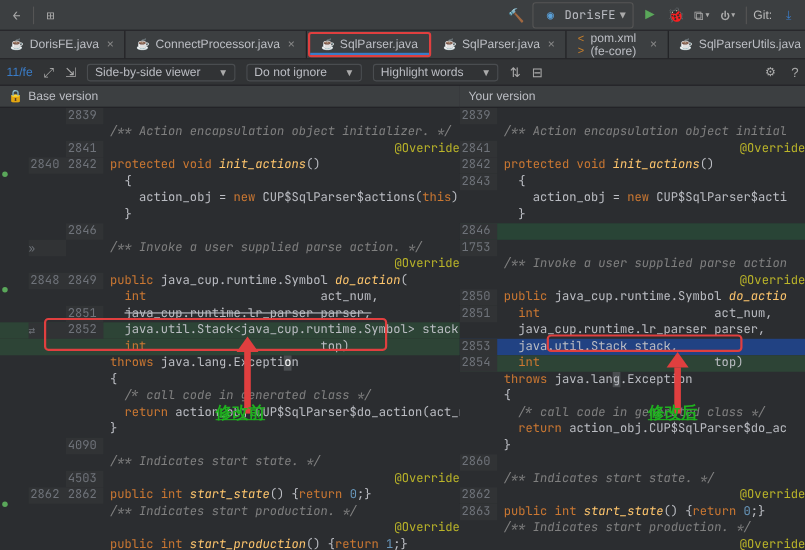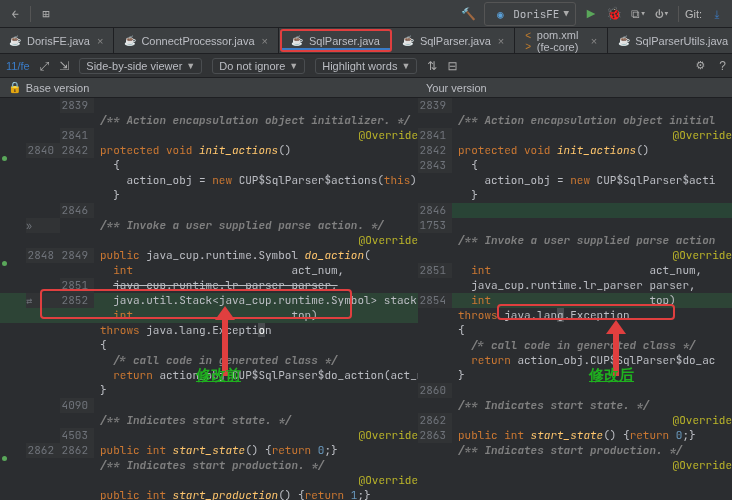--- a/index.html
+++ b/index.html
@@ -46,21 +46,21 @@
   .tab .close { color:#888; font-size:11px; margin-left:2px;}
   .tab.marked { border:2px solid #e03f3f; border-radius:3px; margin:1px; }
 
   
   .subbar {
     position:absolute; top:54px; left:0; right:0; height:24px;
     background:#313335; display:flex; align-items:center; padding:0 6px; gap:10px;
     font-family: sans-serif; font-size:11px; border-bottom:1px solid #1e1f22;
   }
   .subbar .crumb { color:#3a7cc7; }
-  .subbar .sel { display:flex; align-items:center; gap:4px; padding:1px 6px; border:1px solid #4a4d50; border-radius:3px;}
+  .subbar .sel { display:flex; align-items:center; gap:16px; padding:1px 6px; border:1px solid #4a4d50; border-radius:3px;}
   .subbar .caret { font-size:9px; color:#aaa; }
   .subbar .gear { margin-left:auto; color:#aaa; }
 
   
   .version-hdr {
     position:absolute; top:78px; height:20px; background:#3c3f41;
     display:flex; align-items:center; padding:0 8px; font-family: sans-serif;
     border-bottom:1px solid #1e1f22;
   }
   .version-hdr.left { left:0; width:418px; }
@@ -82,21 +82,21 @@
   .code-pane.left .gutter-b { width:34px; text-align:right; padding-right:6px; color:#6f737a; background:#313335; position:relative;}
   .code-pane.left .gutter-c { width:34px; text-align:right; padding-right:6px; color:#6f737a; background:#313335;}
   .code-pane.right .gutter-a { width:34px; text-align:right; padding-right:6px; color:#6f737a; background:#313335;}
   .codecol { flex:1; white-space:pre; padding-left:6px; overflow:hidden;}
   .green-dot::before { content:""; position:absolute; left:2px; top:5px; width:5px; height:5px; background:#5aa75a; border-radius:50%; }
   .chevrons { color:#6f737a; font-size:10px; letter-spacing:-2px;}
   .change-bar { background:#2d4436; }
   .hl-line { background:#214283; }
   .hl-green { background:#294436; }
 
-  .c-comment { color:#808080; font-style: italic; font-weight: bold; }
+  .c-comment { color:#808080; font-style: italic; }
   .c-annotation { color:#bbb529;text-align:right; }
   .c-keyword { color:#cc7832; }
   .c-ident { color:#bcbec4; }
   .c-method { color:#ffc66d;font-style:italic; }
   .c-number { color:#6897bb; }
   .c-this { color:#cc7832; }
 
   .box-highlight {
     border:2px solid #e03f3f; border-radius:4px;
     position:absolute; pointer-events:none;
@@ -407,26 +407,34 @@
     </div>
     <div class="code-row">
       <div class="gutter-a"></div>
       <div class="codecol c-comment">/** Invoke a user supplied parse action</div>
     </div>
     <div class="code-row">
       <div class="gutter-a"></div>
       <div class="codecol c-annotation">@Override</div>
     </div>
     <div class="code-row">
+      <div class="gutter-a">2850</div>
+      <div class="codecol"><span class="c-keyword">public</span> java_cup.runtime.Symbol <span class="c-method">do_actio</span></div>
+    </div>
+    <div class="code-row">
       <div class="gutter-a">2851</div>
       <div class="codecol">  <span class="c-keyword">int</span>                        act_num,</div>
     </div>
     <div class="code-row">
       <div class="gutter-a"></div>
       <div class="codecol">  java_cup.runtime.lr_parser parser,</div>
+    </div>
+    <div class="code-row hl-line">
+      <div class="gutter-a">2853</div>
+      <div class="codecol">  java.util.Stack stack,</div>
     </div>
     <div class="code-row change-bar">
       <div class="gutter-a">2854</div>
       <div class="codecol">  <span class="c-keyword">int</span>                        top)</div>
     </div>
     <div class="code-row">
       <div class="gutter-a"></div>
       <div class="codecol"><span class="c-keyword">throws</span> java.lan<span style="background:#4a4d50;">g</span>.Exception</div>
     </div>
     <div class="code-row">

